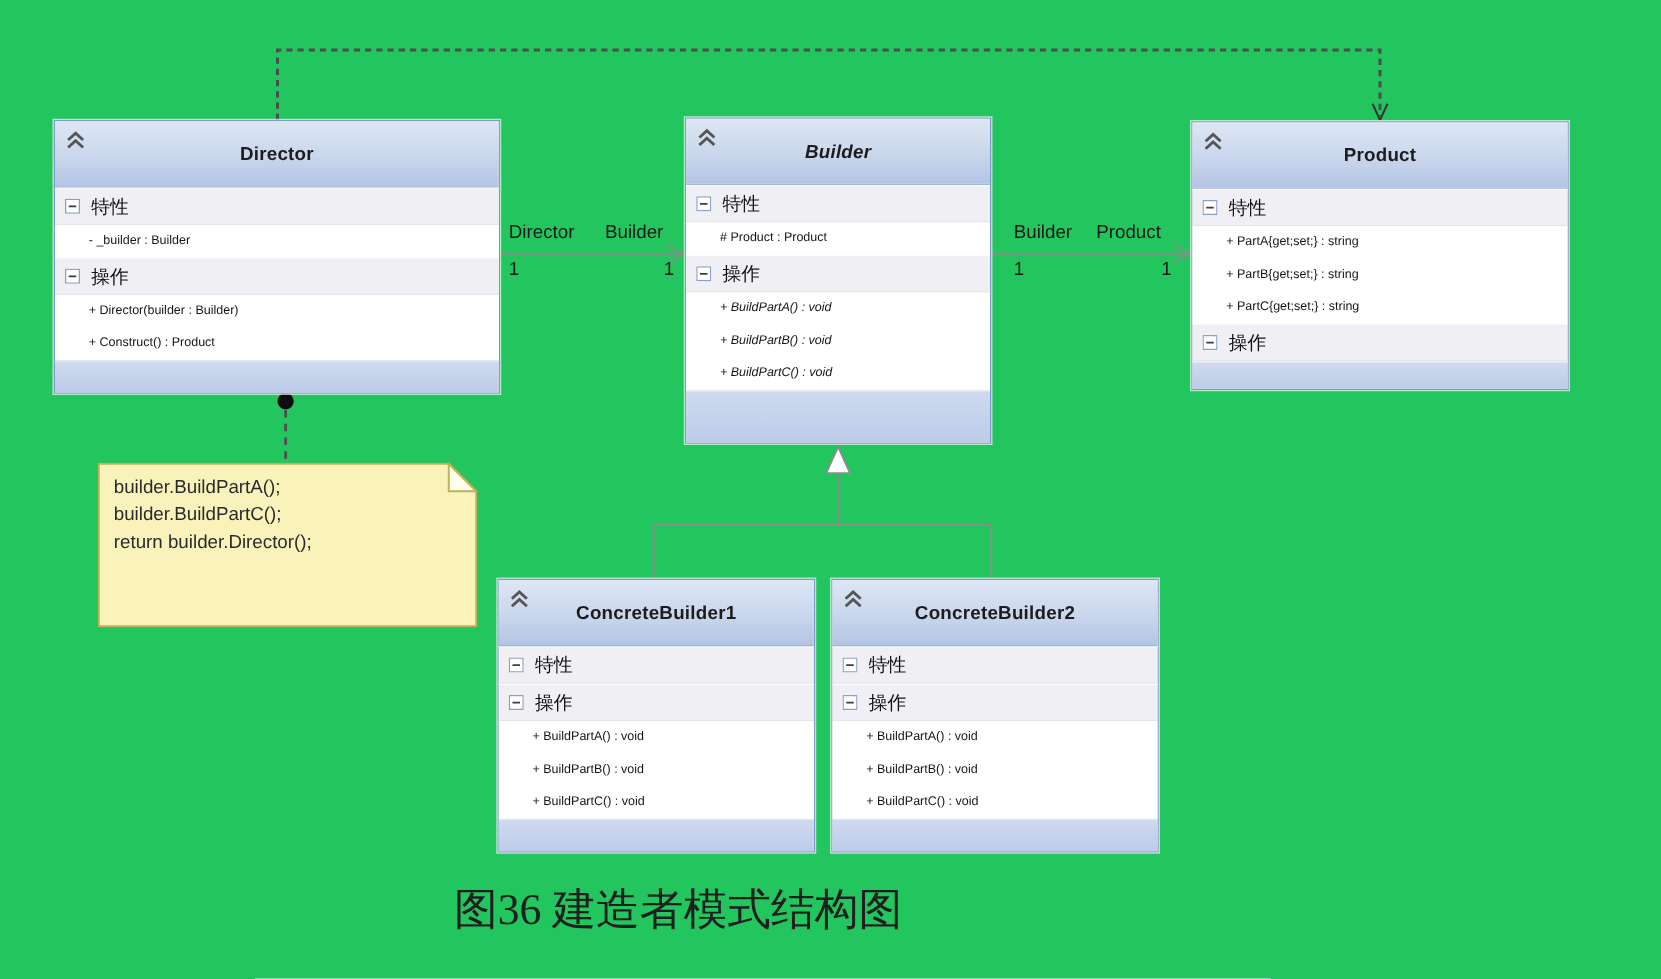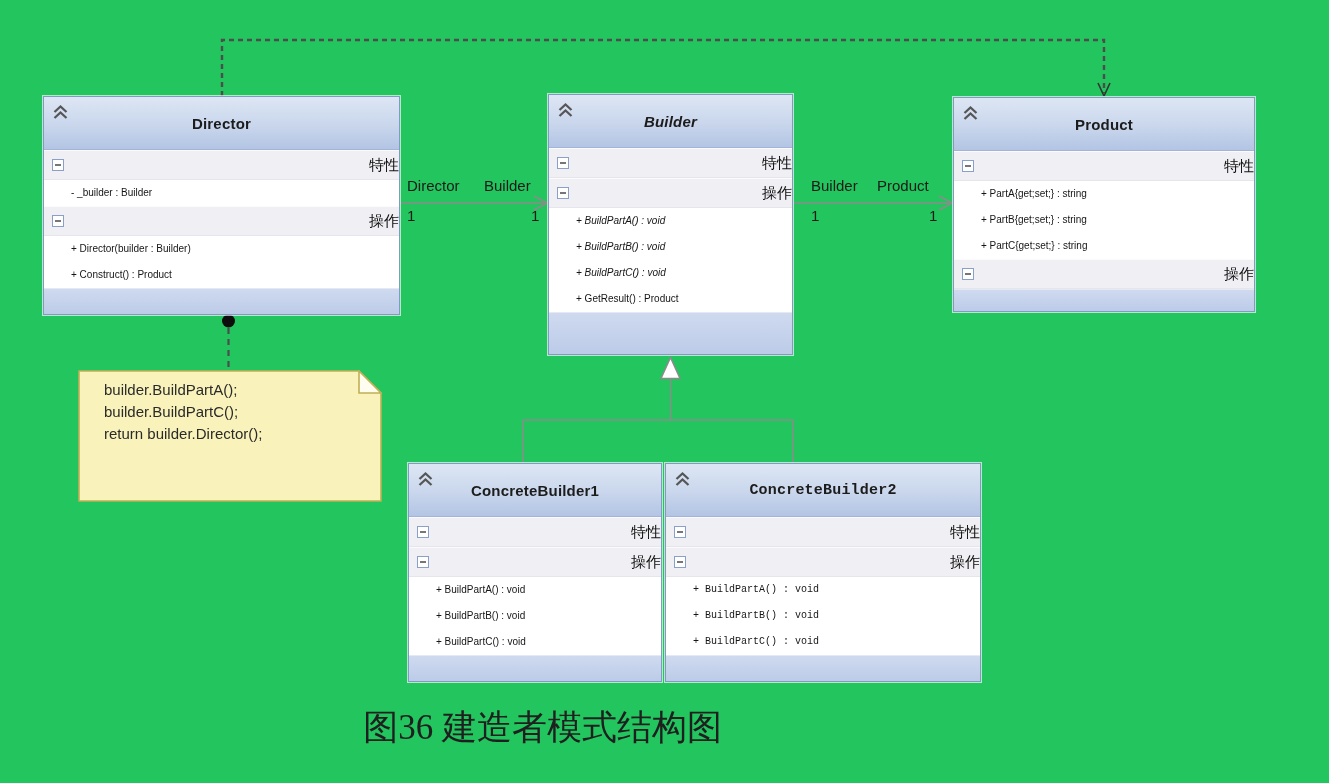--- a/index.html
+++ b/index.html
@@ -21,47 +21,47 @@
     background:linear-gradient(180deg,#dde6f4 0%,#c9d6ec 55%,#b3c5e4 100%);
     border-bottom:1px solid #a2b5d9;
   }
   .cls-title { font-weight:bold; font-size:15px; color:#1c1c1c; letter-spacing:0.2px; }
   .cls-title.italic { font-style:italic; }
   .chevron { position:absolute; left:7px; top:7px; width:19px; height:17px; cursor:pointer; }
   .section-row {
     flex:0 0 auto; height:28px; display:flex; align-items:center; gap:9px;
     padding-left:8px; background:#efeff4; border-bottom:1px solid #e4e6ec;
     border-top:1px solid #fbfbfd;
-    font-size:15px; color:#101010;justify-content:space-between;
+    font-size:15px; color:#101010;
   }
   .minusbox { width:12px; height:12px; flex:0 0 auto; cursor:pointer; }
   .member-row {
     flex:0 0 auto; height:26px; line-height:26px; padding-left:27px;
     font-size:10px; color:#151515; background:#fff; white-space:nowrap;
   }
   .member-row.abstract { font-style:italic; }
   .strip {
     flex:1 1 auto; min-height:14px;
     background:linear-gradient(180deg,#cfdaef 0%,#bccbe8 100%);
     border-top:1px solid #e4eaf5;
   }
 
   
   .box-director { left:43px;  top:96px;  width:357px; height:219px; }
   .box-builder  { left:548px; top:94px;  width:245px; height:261px; }
   .box-product  { left:953px; top:97px;  width:302px; height:215px; }
-  .box-cb1      { left:408px; top:463px; width:254px; height:219px; }
-  .box-cb2      { left:665px; top:463px; width:316px; height:219px;font-family:Liberation Mono, monospace; }
+  .box-cb1      { left:398px; top:463px; width:254px; height:219px; }
+  .box-cb2      { left:665px; top:463px; width:262px; height:219px; }
 
   
   .note { position:absolute; left:78px; top:370px; width:304px; height:132px; }
   .note svg { position:absolute; left:0; top:0; width:100%; height:100%; }
   .note-text {
     position:absolute; left:13px; top:9px; right:30px;
-    font-size:15px; line-height:22px; color:#2a2a2a; white-space:nowrap;margin-left:13px;
+    font-size:15px; line-height:22px; color:#2a2a2a; white-space:nowrap;
   }
 
   
   .edge-label { position:absolute; font-size:15px; color:#1a1a1a; white-space:nowrap; }
 
   
   .caption {
     position:absolute; left:0; top:704px; width:1085px; text-align:center;
     font-family:"Liberation Serif", serif; font-size:35px; color:#1f1f1f;
   }
@@ -135,31 +135,31 @@
       </svg>
       <span class="cls-title italic">Builder</span>
     </div>
     <div class="section-row">
       <svg class="minusbox" viewBox="0 0 12 12">
         <rect x="0.5" y="0.5" width="11" height="11" fill="#ffffff" stroke="#8aa0c8"></rect>
         <line x1="3" y1="6" x2="9" y2="6" stroke="#3c3c3c" stroke-width="1.4"></line>
       </svg>
       <span>特性</span>
     </div>
+    <div class="member-row"># Product : Product</div>
     <div class="section-row">
       <svg class="minusbox" viewBox="0 0 12 12">
         <rect x="0.5" y="0.5" width="11" height="11" fill="#ffffff" stroke="#8aa0c8"></rect>
         <line x1="3" y1="6" x2="9" y2="6" stroke="#3c3c3c" stroke-width="1.4"></line>
       </svg>
       <span>操作</span>
     </div>
     <div class="member-row abstract">+ BuildPartA() : void</div>
     <div class="member-row abstract">+ BuildPartB() : void</div>
     <div class="member-row abstract">+ BuildPartC() : void</div>
-    <div class="member-row">+ GetResult() : Product</div>
     <div class="strip"></div>
   </div>
 
   <div class="uml-class box-product">
     <div class="cls-header">
       <svg class="chevron" viewBox="0 0 19 17">
         <path d="M3.5 8 L9.5 2.5 L15.5 8" fill="none" stroke="#565656" stroke-width="2.3"></path>
         <path d="M3.5 14 L9.5 8.5 L15.5 14" fill="none" stroke="#565656" stroke-width="2.3"></path>
       </svg>
       <span class="cls-title">Product</span>

